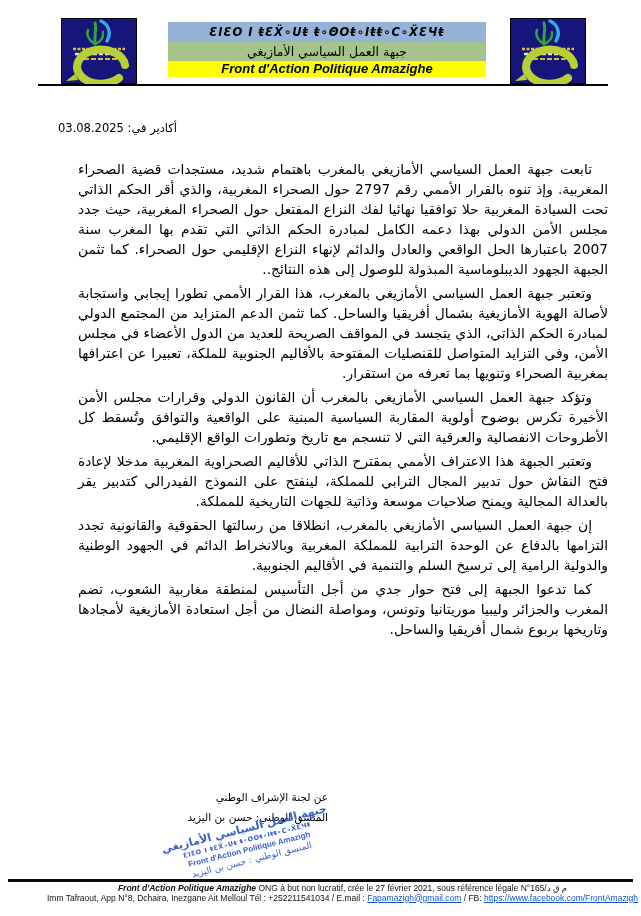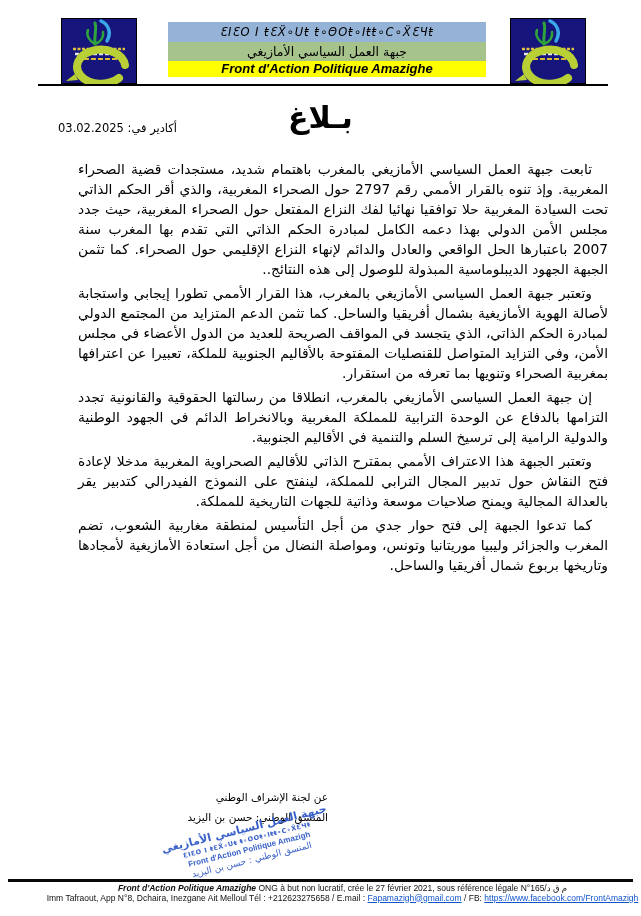--- a/index.html
+++ b/index.html
@@ -6,21 +6,21 @@
   html,body { background:#ffffff; }
   body { font-family:"DejaVu Sans", sans-serif; }
   .page { position:relative; width:641px; height:916px; background:#ffffff; overflow:hidden; margin:0 auto; }
 
   
   .logo { position:absolute; top:18px; width:76px; height:66px; }
   .logo.left  { left:61px; }
   .logo.right { left:510px; }
   .bands { position:absolute; left:168px; top:22px; width:318px; }
   .band { text-align:center; color:#000; overflow:hidden; white-space:nowrap; }
-  .band.tifinagh { background:#95b3d7; height:20px; line-height:20px; font-weight:normal; font-style:italic; font-size:11.5px; letter-spacing:1px; }
+  .band.tifinagh { background:#95b3d7; height:20px; line-height:20px; font-weight:bold; font-style:italic; font-size:11.5px; letter-spacing:1px; }
   .band.arabic   { background:#a6c38c; height:19px; line-height:19px; font-size:12.5px; direction:rtl; }
   .band.french   { background:#ffff00; height:16px; line-height:16px; font-weight:bold; font-style:italic; font-size:13px; font-family:"Liberation Sans", sans-serif; }
   .header-rule { position:absolute; left:38px; top:84px; width:570px; height:2px; background:#000; }
 
   
   .date-line { position:absolute; left:58px; top:121px; font-size:11.5px; direction:rtl; color:#000; }
   .doc-title { position:absolute; left:0; right:0; top:100px; text-align:center; font-size:30px; font-weight:bold; direction:rtl; color:#000; }
 
   
   .body-text { position:absolute; top:159px; left:33px; width:575px; direction:rtl; text-align:justify; font-size:13.8px; line-height:20px; color:#000; }
@@ -76,42 +76,42 @@
   </div>
 
   <div class="bands">
     <div class="band tifinagh">ƐIƐO I ŧƐẌ∘Uŧ ŧ∘ΘOŧ∘Iŧŧ∘C∘ẌƐЧŧ</div>
     <div class="band arabic">جبهة العمل السياسي الأمازيغي</div>
     <div class="band french">Front d'Action Politique Amazighe</div>
   </div>
 
   <div class="header-rule"></div>
 
-  <div class="date-line">أكادير في: 03.02.2025</div>
-  <h1 class="doc-title">بـلاغ</h1>
+  <div class="date-line">أكادير في: 03.08.2025</div>
 
   <main class="body-text">
     <p>تابعت جبهة العمل السياسي الأمازيغي بالمغرب باهتمام شديد، مستجدات قضية الصحراء المغربية. وإذ تنوه بالقرار الأممي رقم 2797 حول الصحراء المغربية، والذي أقر الحكم الذاتي تحت السيادة المغربية حلا توافقيا نهائيا لفك النزاع المفتعل حول الصحراء المغربية، حيث جدد مجلس الأمن الدولي بهذا دعمه الكامل لمبادرة الحكم الذاتي التي تقدم بها المغرب سنة 2007 باعتبارها الحل الواقعي والعادل والدائم لإنهاء النزاع الإقليمي حول الصحراء. كما تثمن الجبهة الجهود الديبلوماسية المبذولة للوصول إلى هذه النتائج..</p>
     <p>وتعتبر جبهة العمل السياسي الأمازيغي بالمغرب، هذا القرار الأممي تطورا إيجابي واستجابة لأصالة الهوية الأمازيغية بشمال أفريقيا والساحل. كما تثمن الدعم المتزايد من المجتمع الدولي لمبادرة الحكم الذاتي، الذي يتجسد في المواقف الصريحة للعديد من الدول الأعضاء في مجلس الأمن، وفي التزايد المتواصل للقنصليات المفتوحة بالأقاليم الجنوبية للملكة، تعبيرا عن اعترافها بمغربية الصحراء وتنويها بما تعرفه من استقرار.</p>
+    <p>وتؤكد جبهة العمل السياسي الأمازيغي بالمغرب أن القانون الدولي وقرارات مجلس الأمن الأخيرة تكرس بوضوح أولوية المقاربة السياسية المبنية على الواقعية والتوافق وتُسقط كل الأطروحات الانفصالية والعرقية التي لا تنسجم مع تاريخ وتطورات الواقع الإقليمي.</p>
+    <p>وتعتبر الجبهة هذا الاعتراف الأممي بمقترح الذاتي للأقاليم الصحراوية المغربية مدخلا لإعادة فتح النقاش حول تدبير المجال الترابي للمملكة، لينفتح على النموذج الفيدرالي كتدبير يقر بالعدالة المجالية ويمنح صلاحيات موسعة وذاتية للجهات التاريخية للمملكة.</p>
     <p>إن جبهة العمل السياسي الأمازيغي بالمغرب، انطلاقا من رسالتها الحقوقية والقانونية تجدد التزامها بالدفاع عن الوحدة الترابية للمملكة المغربية وبالانخراط الدائم في الجهود الوطنية والدولية الرامية إلى ترسيخ السلم والتنمية في الأقاليم الجنوبية.</p>
-    <p>وتعتبر الجبهة هذا الاعتراف الأممي بمقترح الذاتي للأقاليم الصحراوية المغربية مدخلا لإعادة فتح النقاش حول تدبير المجال الترابي للمملكة، لينفتح على النموذج الفيدرالي كتدبير يقر بالعدالة المجالية ويمنح صلاحيات موسعة وذاتية للجهات التاريخية للمملكة.</p>
     <p>كما تدعوا الجبهة إلى فتح حوار جدي من أجل التأسيس لمنطقة مغاربية الشعوب، تضم المغرب والجزائر وليبيا موريتانيا وتونس، ومواصلة النضال من أجل استعادة الأمازيغية لأمجادها وتاريخها بربوع شمال أفريقيا والساحل.</p>
   </main>
 
   <div class="signature">
     <div>عن لجنة الإشراف الوطني</div>
     <div>المنسق الوطني: حسن بن اليزيد</div>
   </div>
 
   <div class="stamp">
     <div class="s1">جبهة العمل السياسي الأمازيغي</div>
     <div class="s2">ƐIƐO I ŧƐẌ∘Uŧ ŧ∘OOŧ∘Iŧŧ∘C∘ẌƐЧŧ</div>
     <div class="s3">Front d'Action Politique Amazigh</div>
     <div class="s4">المنسق الوطني : حسن بن اليزيد</div>
   </div>
 
   <div class="footer-rule"></div>
   <footer class="footer">
     <div><span class="name">Front d'Action Politique Amazighe</span><span> ONG à but non lucratif, crée le 27 février 2021, sous référence légale N°165/م ق د</span></div>
-    <div><span>Imm Tafraout, App N°8, Dchaira, Inezgane Ait Melloul Tél : +212623275658 / E.mail : </span><a href="#">Fapamazigh@gmail.com</a><span> / FB: </span><a href="#">https://www.facebook.com/FrontAmazigh</a></div>
+    <div><span>Imm Tafraout, App N°8, Dchaira, Inezgane Ait Melloul Tél : +252211541034 / E.mail : </span><a href="#">Fapamazigh@gmail.com</a><span> / FB: </span><a href="#">https://www.facebook.com/FrontAmazigh</a></div>
   </footer>
 
 </div>
 
 </body></html>

